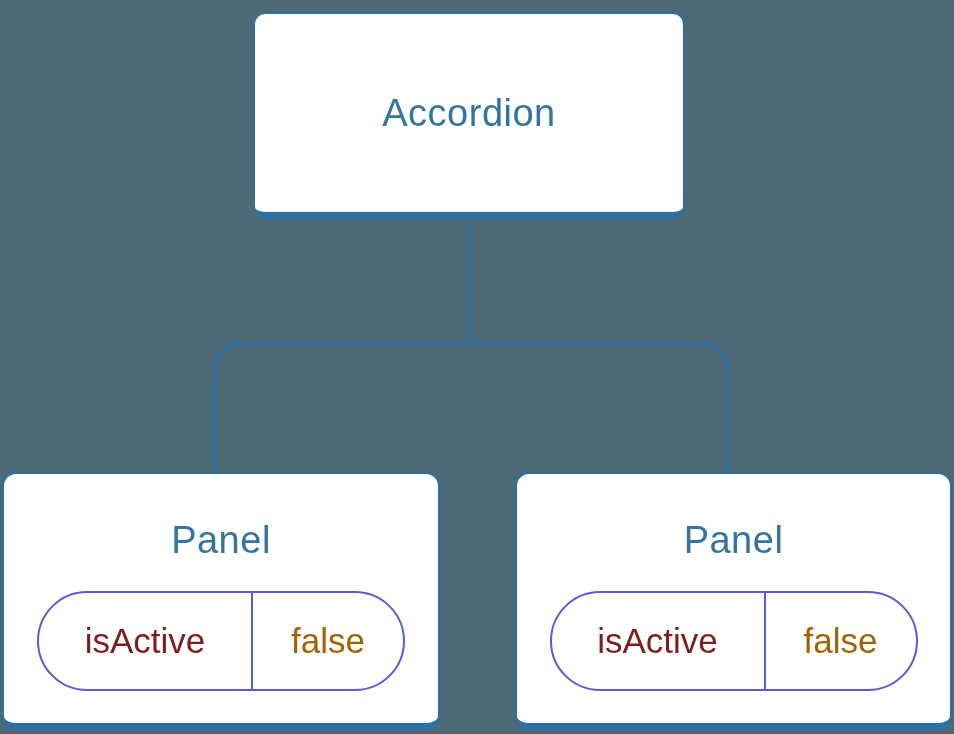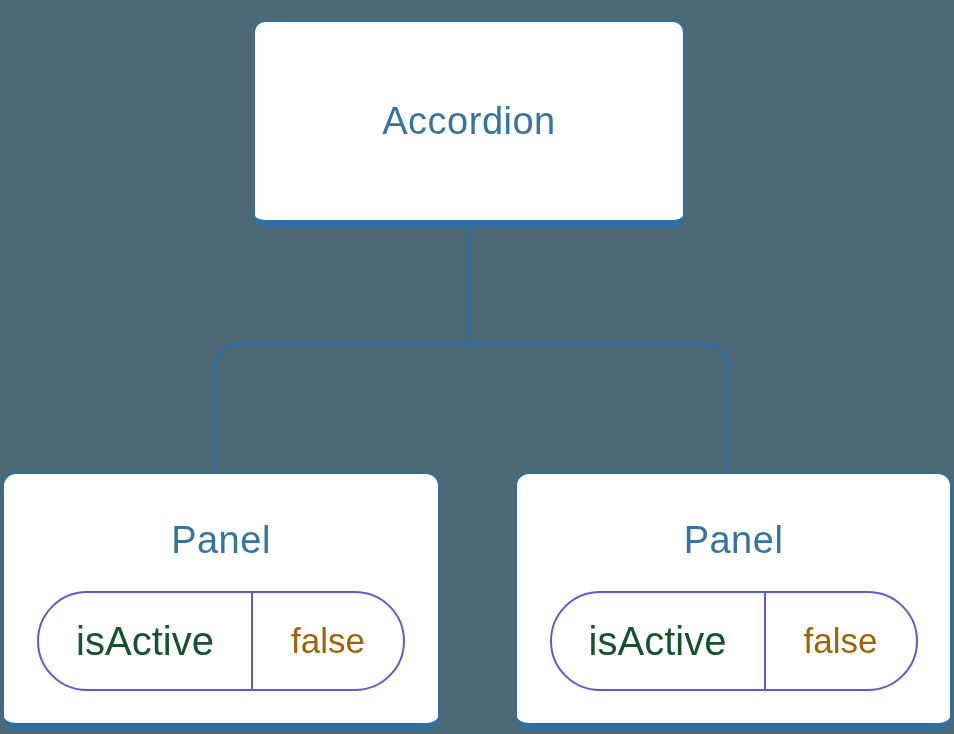--- a/index.html
+++ b/index.html
@@ -13,21 +13,21 @@
   svg.connector { position: absolute; left: 0; top: 0; }
 
   .node {
     position: absolute;
     background: #ffffff;
     border: 2px solid #2E70A3;
     border-bottom-width: 7px;
     box-sizing: border-box;
   }
   .root-node {
-    left: 253px; top: 20px;
+    left: 253px; top: 12px;
     width: 432px; height: 207px;
     border-radius: 12px;
     display: flex; align-items: center; justify-content: center;
   }
   .panel-node {
     top: 472px;
     width: 438px; height: 258px;
     border-radius: 14px;
     display: flex; flex-direction: column; align-items: center;
     padding-top: 47px;
@@ -49,21 +49,21 @@
     background: #ffffff;
     border: 2px solid #5B5BD8;
     border-radius: 999px;
     box-sizing: border-box;
     display: flex; align-items: stretch;
     overflow: hidden;
   }
   .pill-key {
     flex: 0 0 212px;
     display: flex; align-items: center; justify-content: center;
-    color: #14532d; font-size: 40px;
+    color: #7f1d1d; font-size: 35px;
   }
   .pill-divider { width: 2px; background: #5B5BD8; }
   .pill-value {
     flex: 1;
     display: flex; align-items: center; justify-content: center;
     color: #a16207; font-size: 35px;
   }
 </style>
 </head>
 <body>

